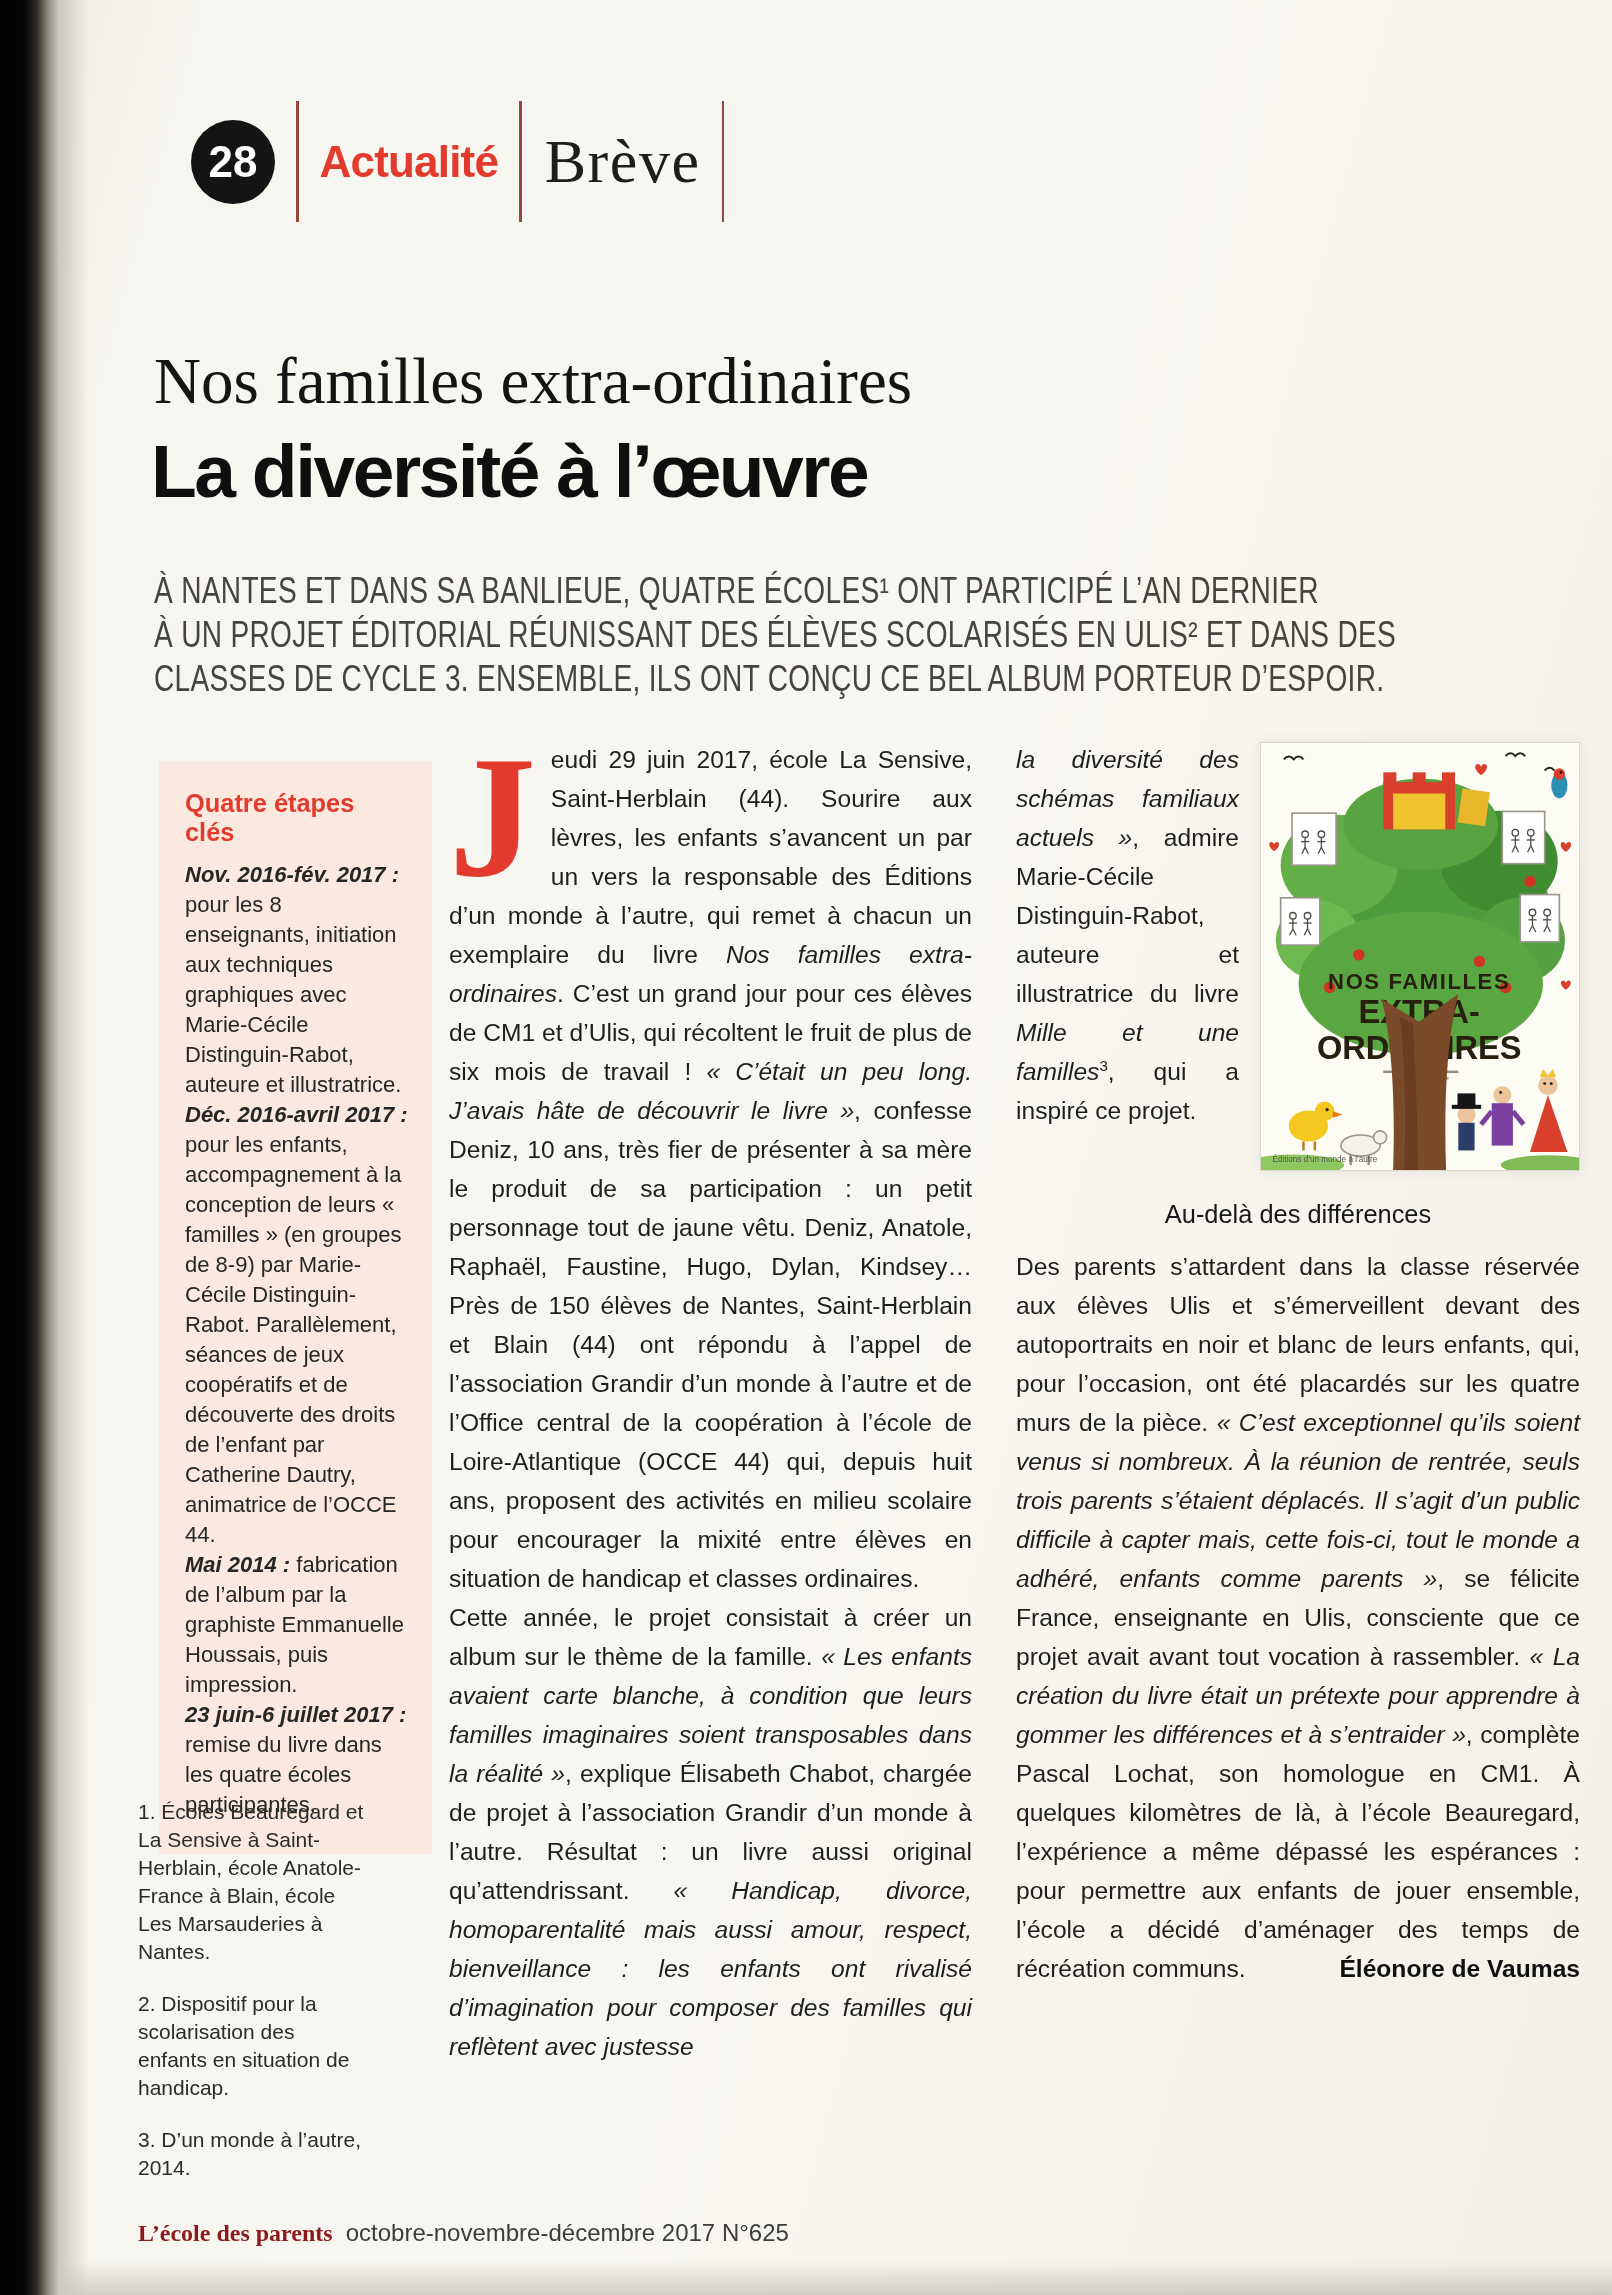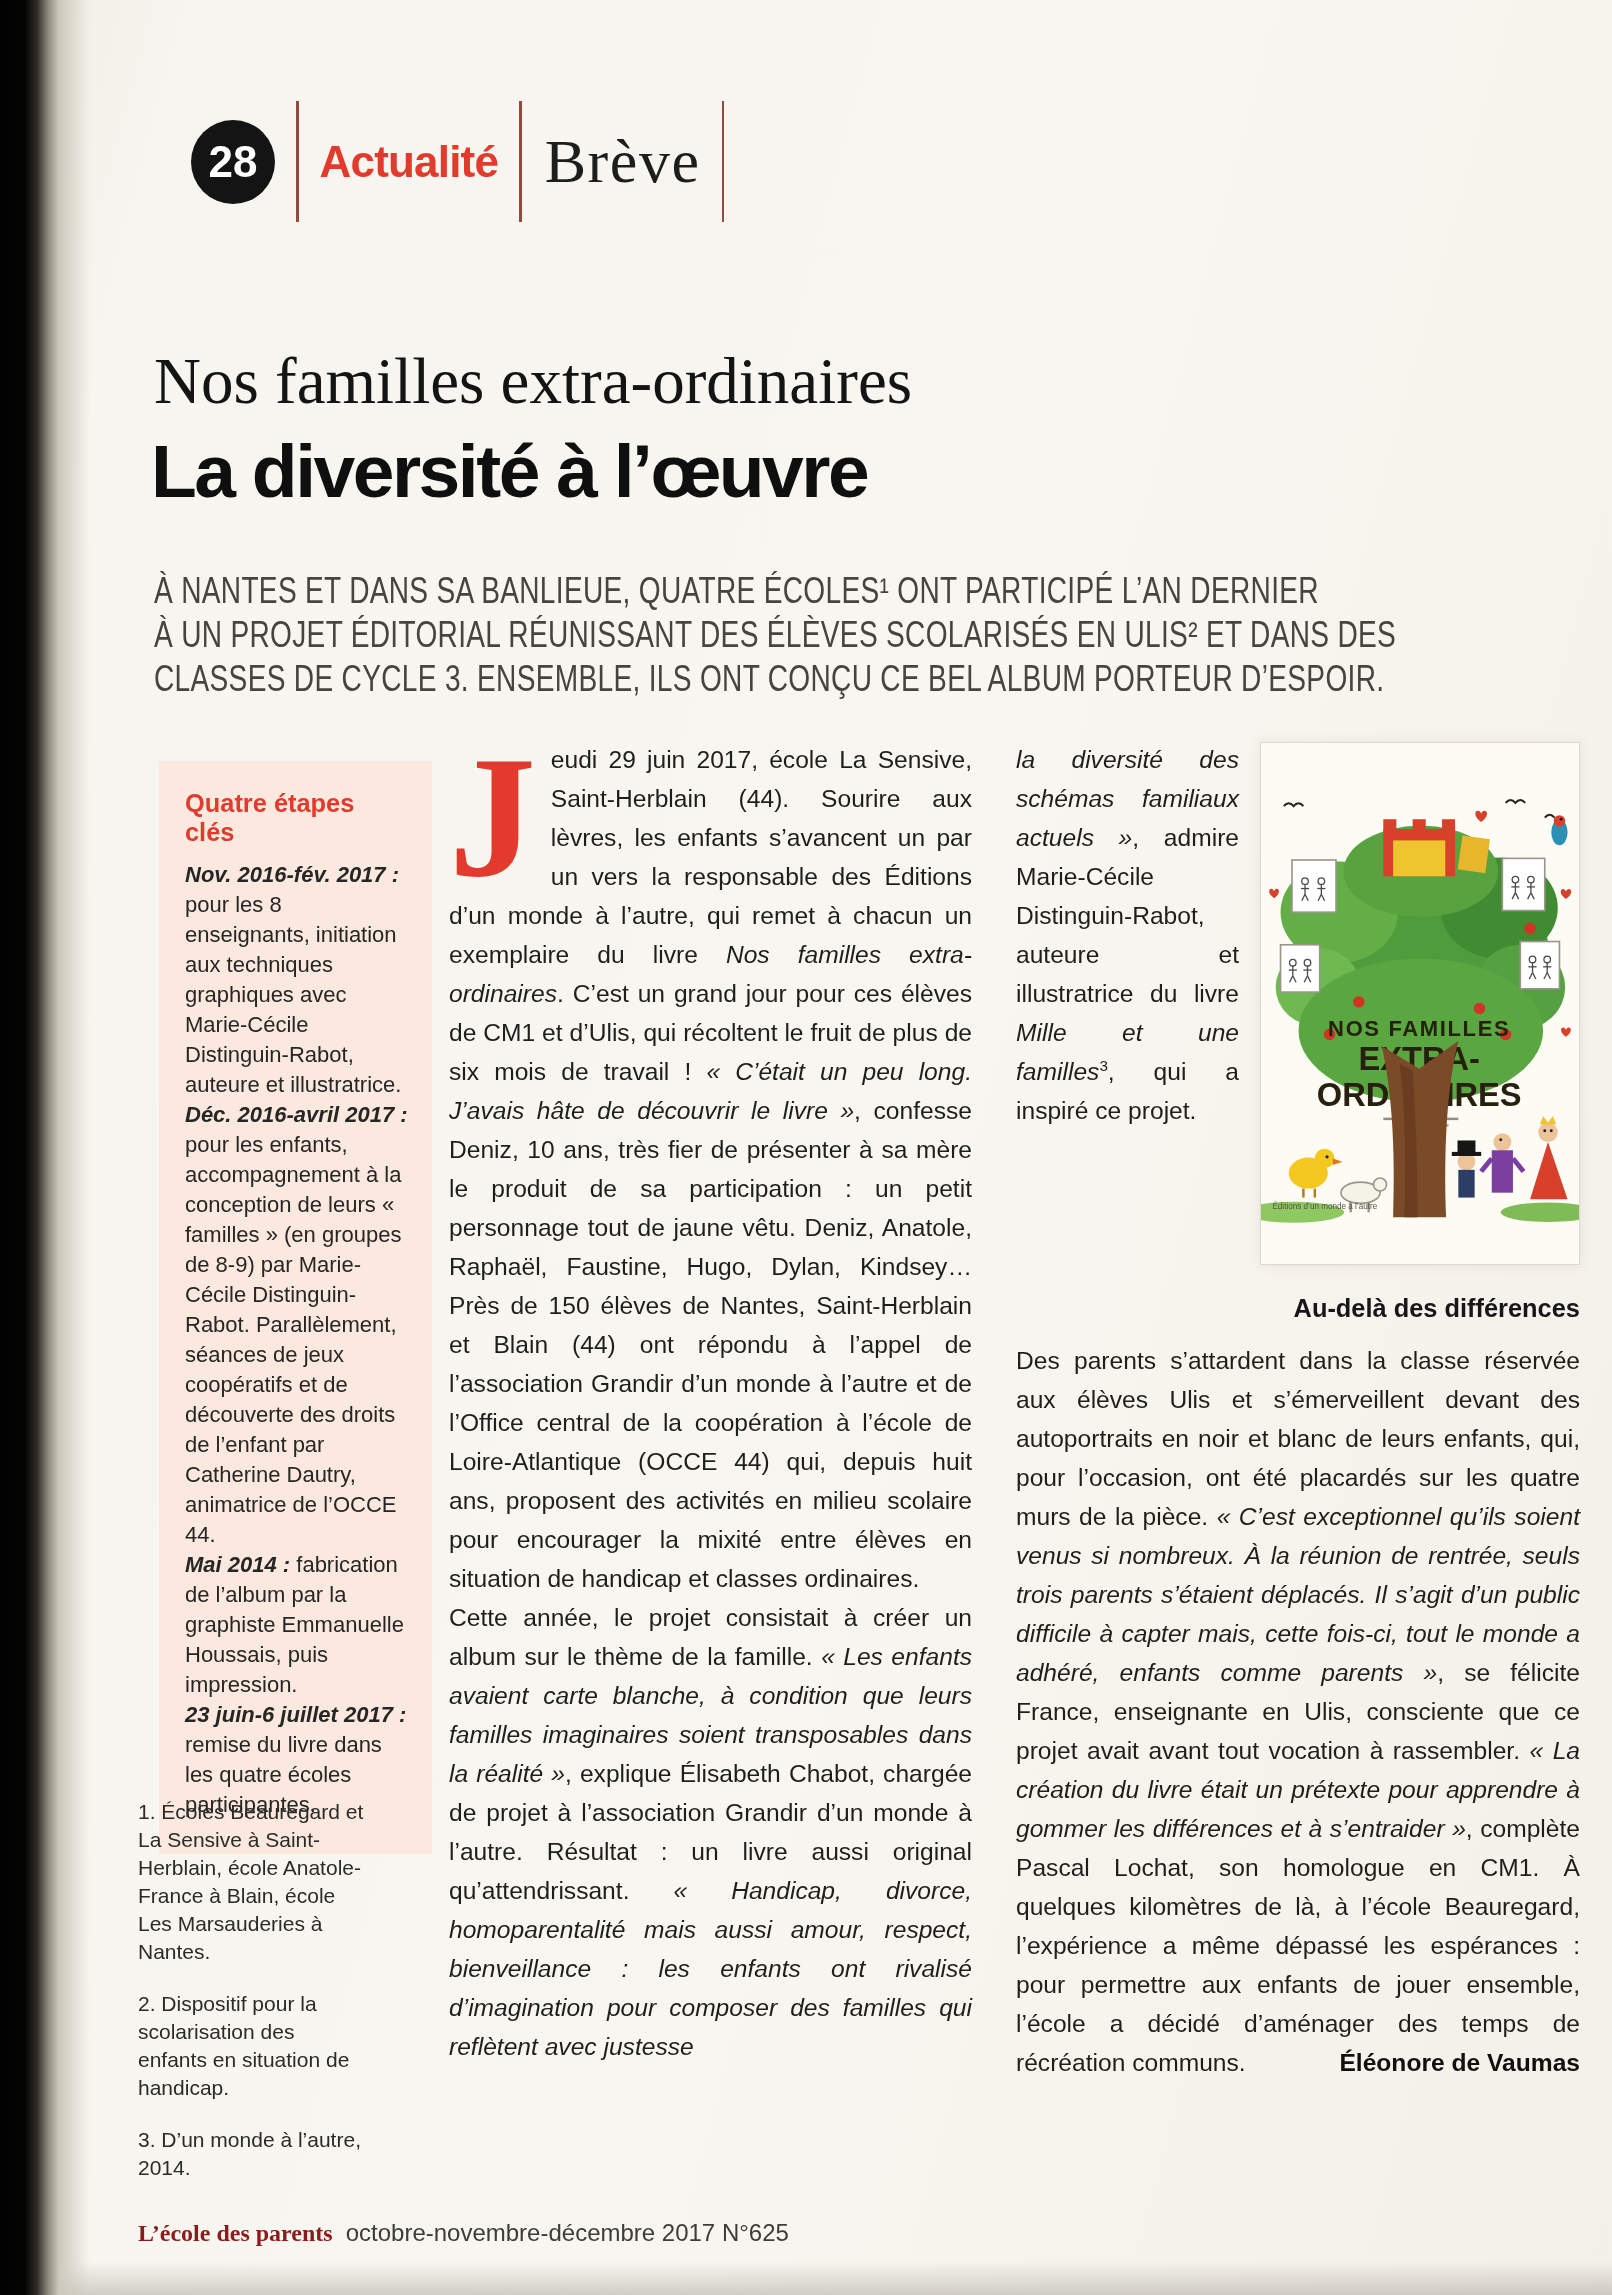--- a/index.html
+++ b/index.html
@@ -68,27 +68,27 @@
   .para em{font-style:italic;}
   sup{font-size:0.62em;line-height:0;}
 
   .dropcap{
     float:left;font-family:"Liberation Serif",serif;font-weight:bold;
     font-size:174px;line-height:138px;color:var(--accent-red);
     margin:8.2px 14.8px 0 0;
   }
 
   .book-frame{
-    float:right;width:320px;height:523px;margin:1.6px 0 24.6px 21px;
+    float:right;width:320px;height:429px;margin:1.6px 0 24.6px 21px;
     border:0.8px solid #ddd8cb;background:#fcfbf4;
     box-shadow:0 0 11.5px rgba(90,80,60,.10);
   }
   .book-frame svg{display:block;width:100%;height:100%;}
 
-  .subhead{clear:both;font-size:25.4px;font-weight:bold;color:#17171a;margin:19.7px 0 13px;text-align:right;}
+  .subhead{clear:both;font-size:25.4px;font-weight:normal;color:#17171a;margin:19.7px 0 13px;text-align:center;}
 
   .byline{float:right;font-weight:bold;color:#101010;}
 
   .footer{position:absolute;left:138px;top:2219px;font-size:24px;color:#3c3c3a;}
   .footer .mag{font-weight:bold;color:var(--footer-red);margin-right:13px;font-family:Liberation Serif, serif;}
 </style>
 </head>
 <body>
 
 <div class="page">

